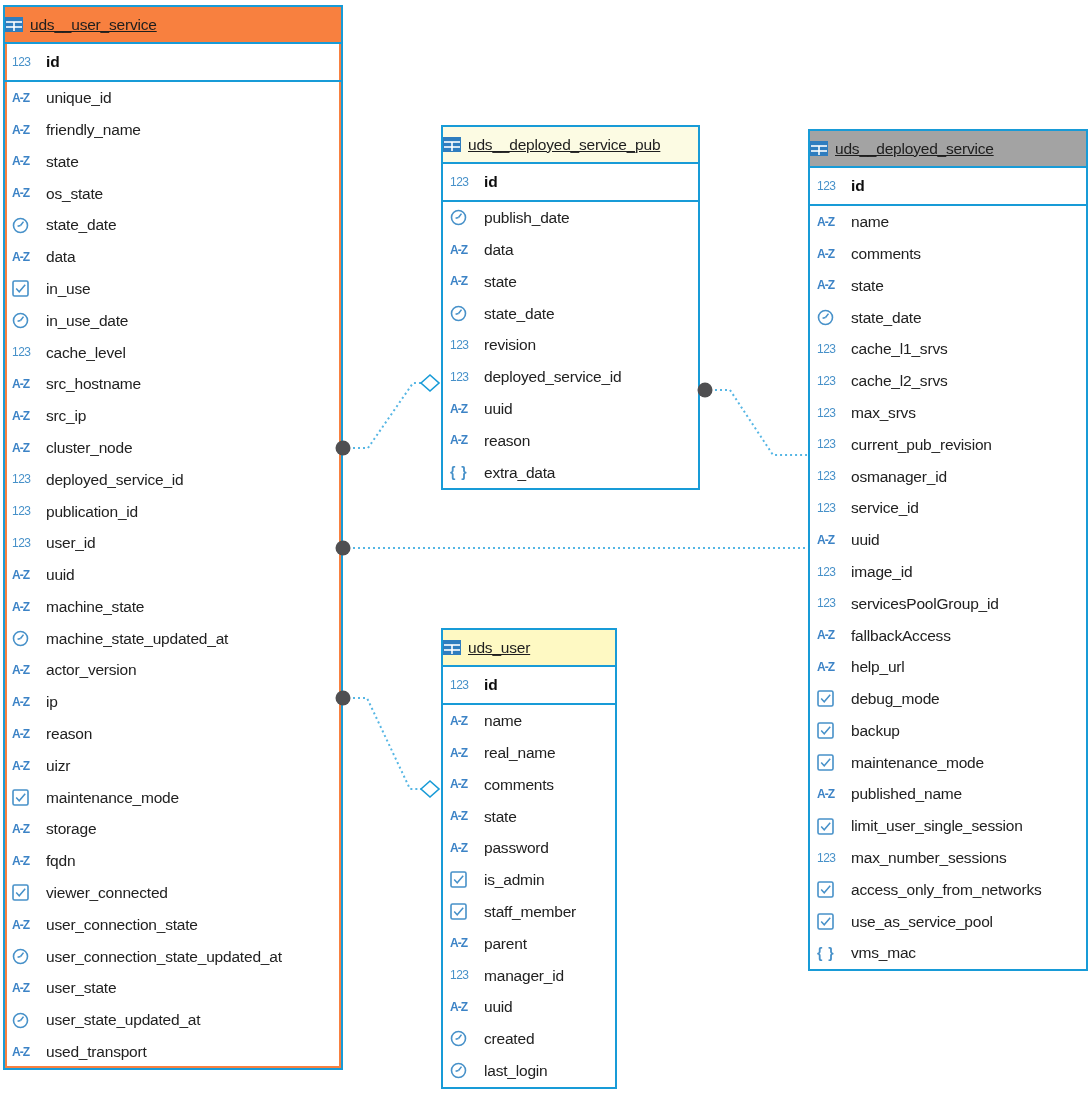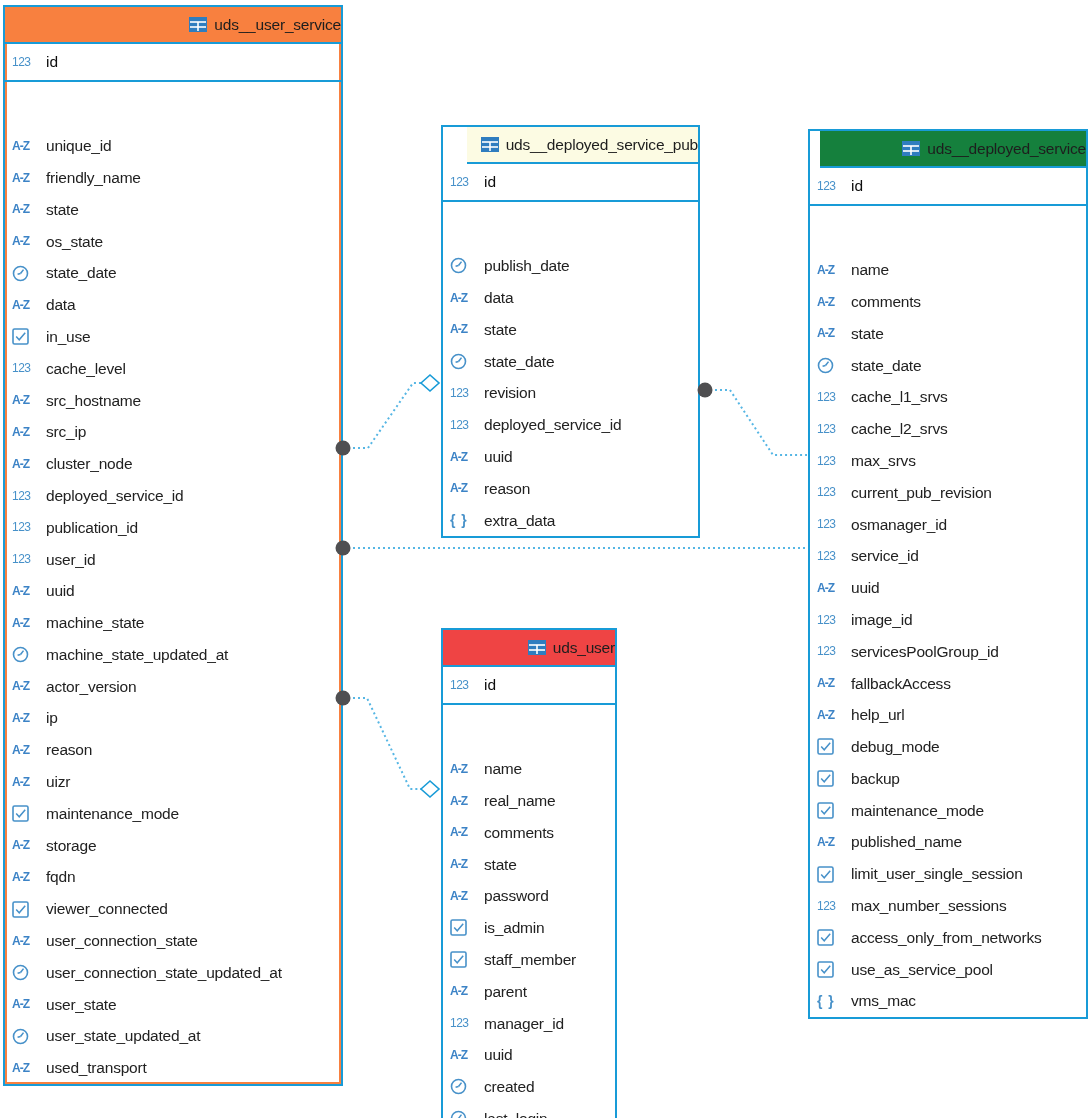--- a/index.html
+++ b/index.html
@@ -2,26 +2,26 @@
 <html><head>
 <meta charset="utf-8">
 <style>
   html,body{margin:0;padding:0;background:#ffffff;}
   #canvas{position:relative;width:1090px;height:1118px;background:#ffffff;overflow:hidden;
           font-family:"Liberation Sans",sans-serif;-webkit-font-smoothing:antialiased;}
   #wires{position:absolute;left:0;top:0;width:1090px;height:1118px;z-index:5;pointer-events:none;}
 
   .er-table{position:absolute;background:#ffffff;border:2px solid #189bd7;box-sizing:border-box;z-index:2;}
   .er-table.selected{box-shadow:inset 0 0 0 2px #f8803f;}
-  .tbl-header{height:35px;display:flex;align-items:center;justify-content:flex-end;gap:7px;
-              border-bottom:2px solid #189bd7;font-size:15.5px;color:#1e1e1e;letter-spacing:-0.2px;}
+  .tbl-header{height:35px;display:flex;align-items:center;justify-content:flex-start;gap:7px;
+              border-bottom:2px solid #189bd7;font-size:15.5px;color:#1e1e1e;letter-spacing:-0.2px;text-decoration:underline;}
   .pk-row{height:36px;display:flex;align-items:center;gap:8px;padding-left:7px;
           border-bottom:2px solid #189bd7;font-size:15.5px;color:#111;}
-  .pk-row .col-name{font-weight:normal;color:#0d0d0d;}
-  .tbl-body{padding:0;margin-top:48px;}
+  .pk-row .col-name{font-weight:bold;color:#0d0d0d;}
+  .tbl-body{padding:0;}
   .col-row{height:31.8px;display:flex;align-items:center;gap:8px;padding-left:7px;
            font-size:15.5px;color:#212121;letter-spacing:-0.2px;white-space:nowrap;}
   .icon-slot{width:26px;min-width:26px;display:flex;align-items:center;justify-content:flex-start;}
   .ic-num{color:#4791c9;font-size:12px;letter-spacing:-0.5px;}
   .ic-az{color:#3c83c6;font-weight:bold;font-size:12px;letter-spacing:-1px;}
   .ic-json{color:#4791c9;font-size:14px;font-weight:bold;letter-spacing:1px;}
   .col-name{line-height:1;}
 </style>
 </head>
 <body>
@@ -102,20 +102,30 @@
           <span class="icon-slot">
             <svg width="17" height="17" viewBox="0 0 17 17">
               <rect x="1" y="1" width="15" height="15" rx="1.5" fill="none" stroke="#4791c9" stroke-width="1.6"></rect>
               <polyline points="4.2,8.6 7.2,11.8 13.2,4.8" fill="none" stroke="#4791c9" stroke-width="1.5"></polyline>
             </svg>
           </span>
           <span class="col-name">in_use</span>
         </div>
         <div class="col-row">
           <span class="icon-slot">
+            <svg width="17" height="17" viewBox="0 0 17 17">
+              <circle cx="8.5" cy="8.5" r="7" fill="none" stroke="#4791c9" stroke-width="1.6"></circle>
+              <line x1="8.5" y1="8.5" x2="11.5" y2="4.6" stroke="#4791c9" stroke-width="1.5"></line>
+              <line x1="8.5" y1="8.5" x2="5.6" y2="9.3" stroke="#4791c9" stroke-width="1.5"></line>
+            </svg>
+          </span>
+          <span class="col-name">in_use_date</span>
+        </div>
+        <div class="col-row">
+          <span class="icon-slot">
             <span class="ic-num">123</span>
           </span>
           <span class="col-name">cache_level</span>
         </div>
         <div class="col-row">
           <span class="icon-slot">
             <span class="ic-az">A-Z</span>
           </span>
           <span class="col-name">src_hostname</span>
         </div>
@@ -259,21 +269,21 @@
         </div>
         <div class="col-row">
           <span class="icon-slot">
             <span class="ic-az">A-Z</span>
           </span>
           <span class="col-name">used_transport</span>
         </div>
       </div>
   </div>
     <div class="er-table" style="left: 441px; top: 125px; width: 259px;">
-    <div class="tbl-header" style="background: rgb(252, 251, 227); margin-left: 24px;">
+    <div class="tbl-header" style="background: rgb(252, 251, 227);">
       <span class="icon-slot" style="width:18px;min-width:18px">
         <svg width="18" height="15" viewBox="0 0 18 15">
           <rect x="0.5" y="0.5" width="17" height="14" fill="#2f7dbf" stroke="#2f7dbf"></rect>
           <line x1="1" y1="5" x2="17" y2="5" stroke="#ffffff" stroke-width="1.6"></line>
           <line x1="1" y1="10" x2="17" y2="10" stroke="#ffffff" stroke-width="1.6"></line>
           <line x1="9" y1="5" x2="9" y2="14" stroke="#ffffff" stroke-width="1.6"></line>
         </svg>
       </span>
       <span>uds__deployed_service_pub</span>
     </div>
@@ -342,21 +352,21 @@
         </div>
         <div class="col-row">
           <span class="icon-slot">
             <span class="ic-json">{ }</span>
           </span>
           <span class="col-name">extra_data</span>
         </div>
       </div>
   </div>
     <div class="er-table" style="left: 441px; top: 628px; width: 176px;">
-    <div class="tbl-header" style="background: #ef4444;">
+    <div class="tbl-header" style="background: #fef9c3;">
       <span class="icon-slot" style="width:18px;min-width:18px">
         <svg width="18" height="15" viewBox="0 0 18 15">
           <rect x="0.5" y="0.5" width="17" height="14" fill="#2f7dbf" stroke="#2f7dbf"></rect>
           <line x1="1" y1="5" x2="17" y2="5" stroke="#ffffff" stroke-width="1.6"></line>
           <line x1="1" y1="10" x2="17" y2="10" stroke="#ffffff" stroke-width="1.6"></line>
           <line x1="9" y1="5" x2="9" y2="14" stroke="#ffffff" stroke-width="1.6"></line>
         </svg>
       </span>
       <span>uds_user</span>
     </div>
@@ -449,21 +459,21 @@
               <circle cx="8.5" cy="8.5" r="7" fill="none" stroke="#4791c9" stroke-width="1.6"></circle>
               <line x1="8.5" y1="8.5" x2="11.5" y2="4.6" stroke="#4791c9" stroke-width="1.5"></line>
               <line x1="8.5" y1="8.5" x2="5.6" y2="9.3" stroke="#4791c9" stroke-width="1.5"></line>
             </svg>
           </span>
           <span class="col-name">last_login</span>
         </div>
       </div>
   </div>
     <div class="er-table" style="left: 808px; top: 129px; width: 280px;">
-    <div class="tbl-header" style="background: #15803d; margin-left: 10px;">
+    <div class="tbl-header" style="background: #a3a3a3;">
       <span class="icon-slot" style="width:18px;min-width:18px">
         <svg width="18" height="15" viewBox="0 0 18 15">
           <rect x="0.5" y="0.5" width="17" height="14" fill="#2f7dbf" stroke="#2f7dbf"></rect>
           <line x1="1" y1="5" x2="17" y2="5" stroke="#ffffff" stroke-width="1.6"></line>
           <line x1="1" y1="10" x2="17" y2="10" stroke="#ffffff" stroke-width="1.6"></line>
           <line x1="9" y1="5" x2="9" y2="14" stroke="#ffffff" stroke-width="1.6"></line>
         </svg>
       </span>
       <span>uds__deployed_service</span>
     </div>

